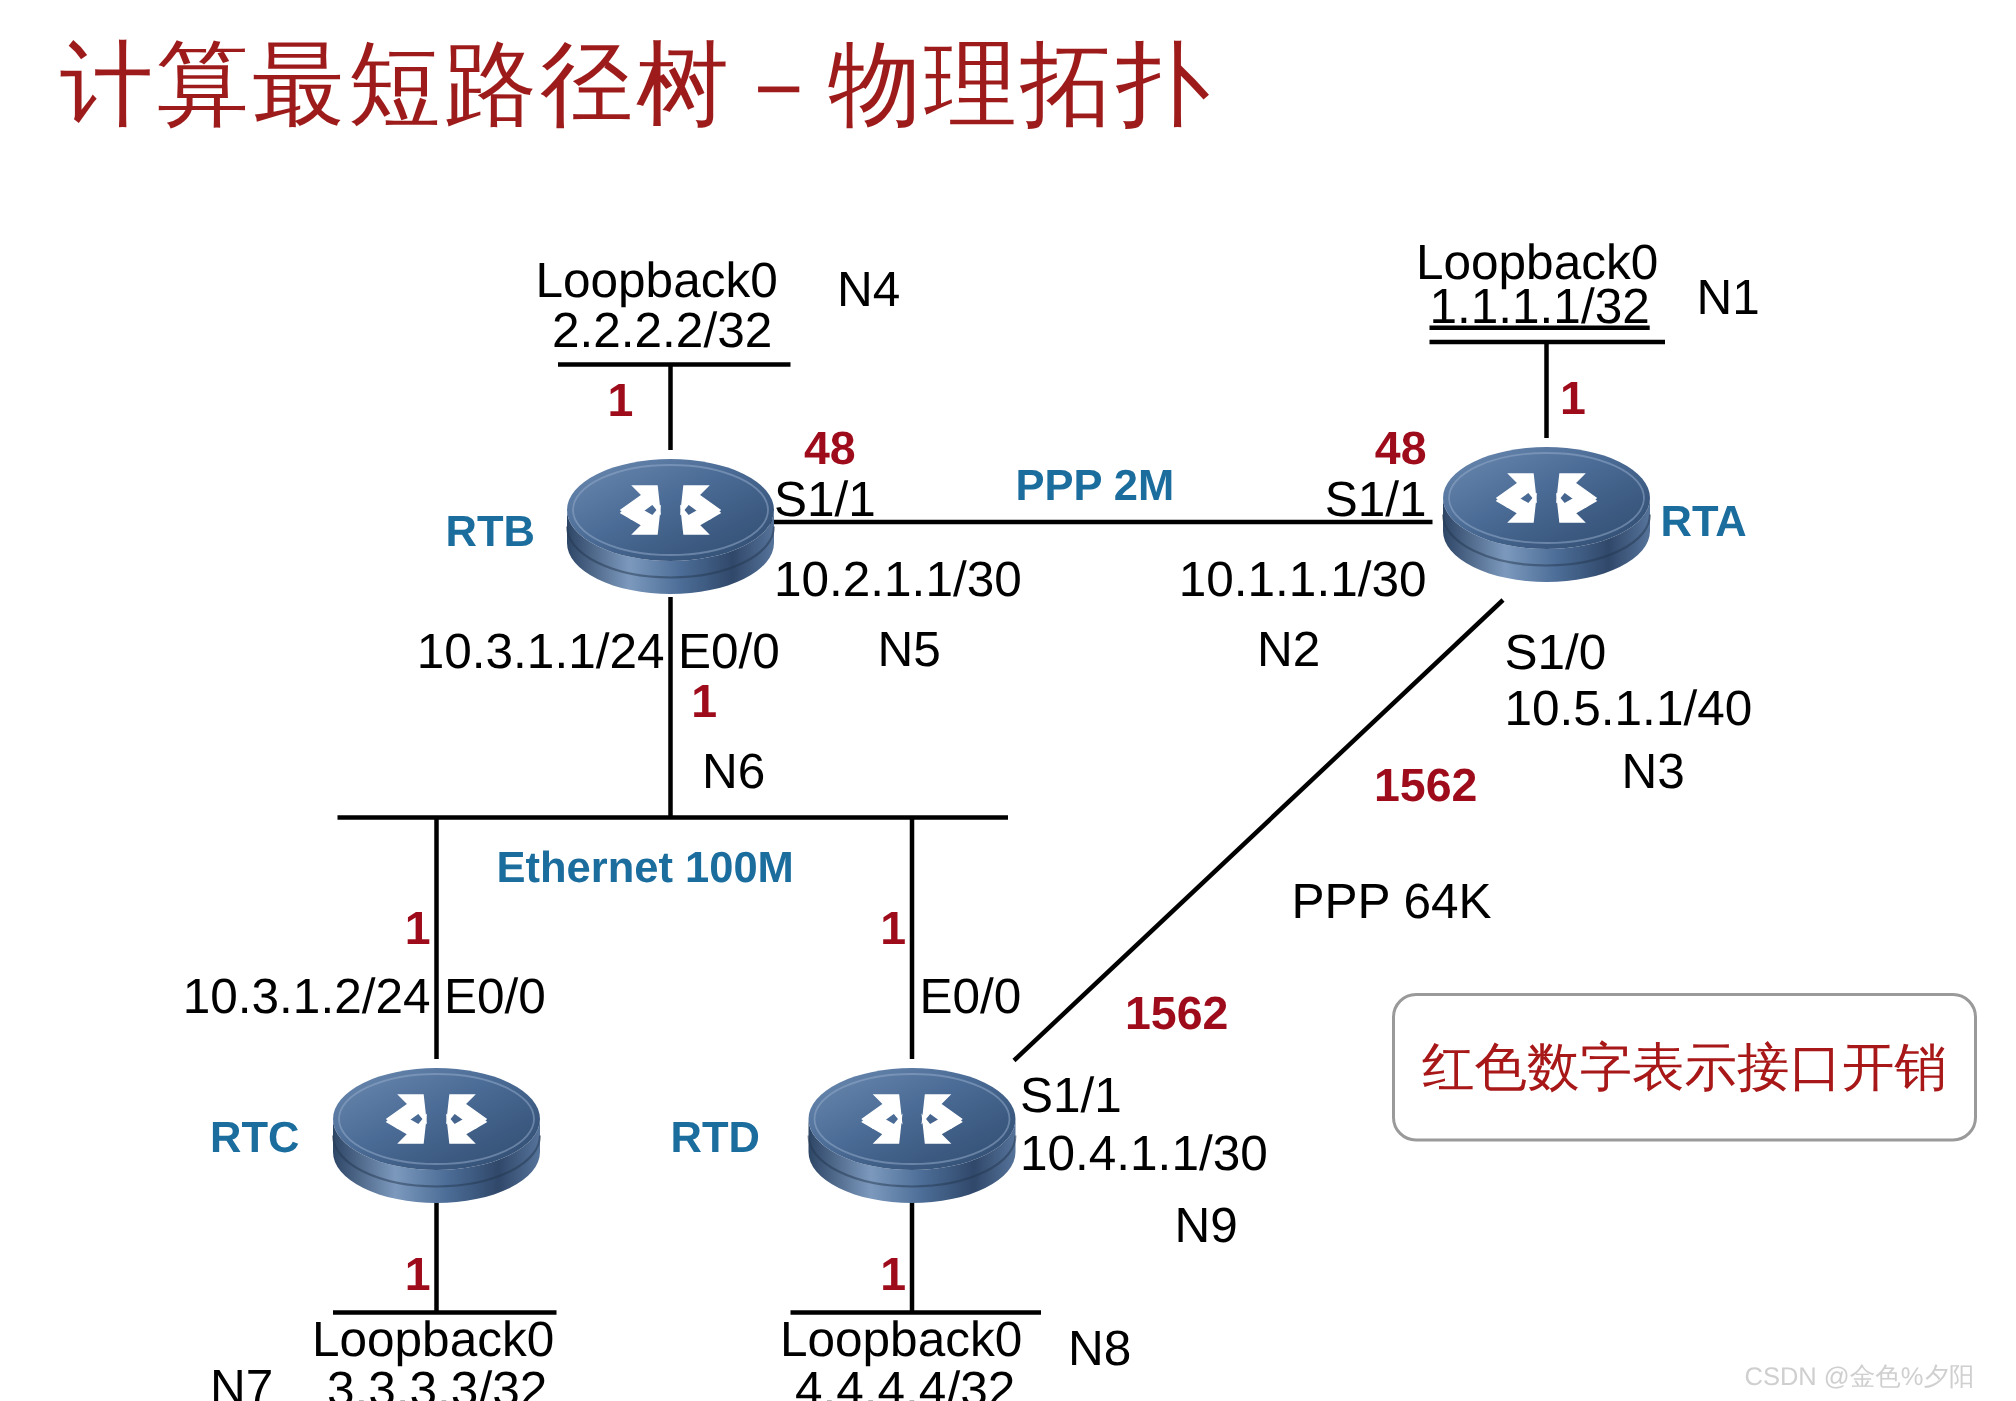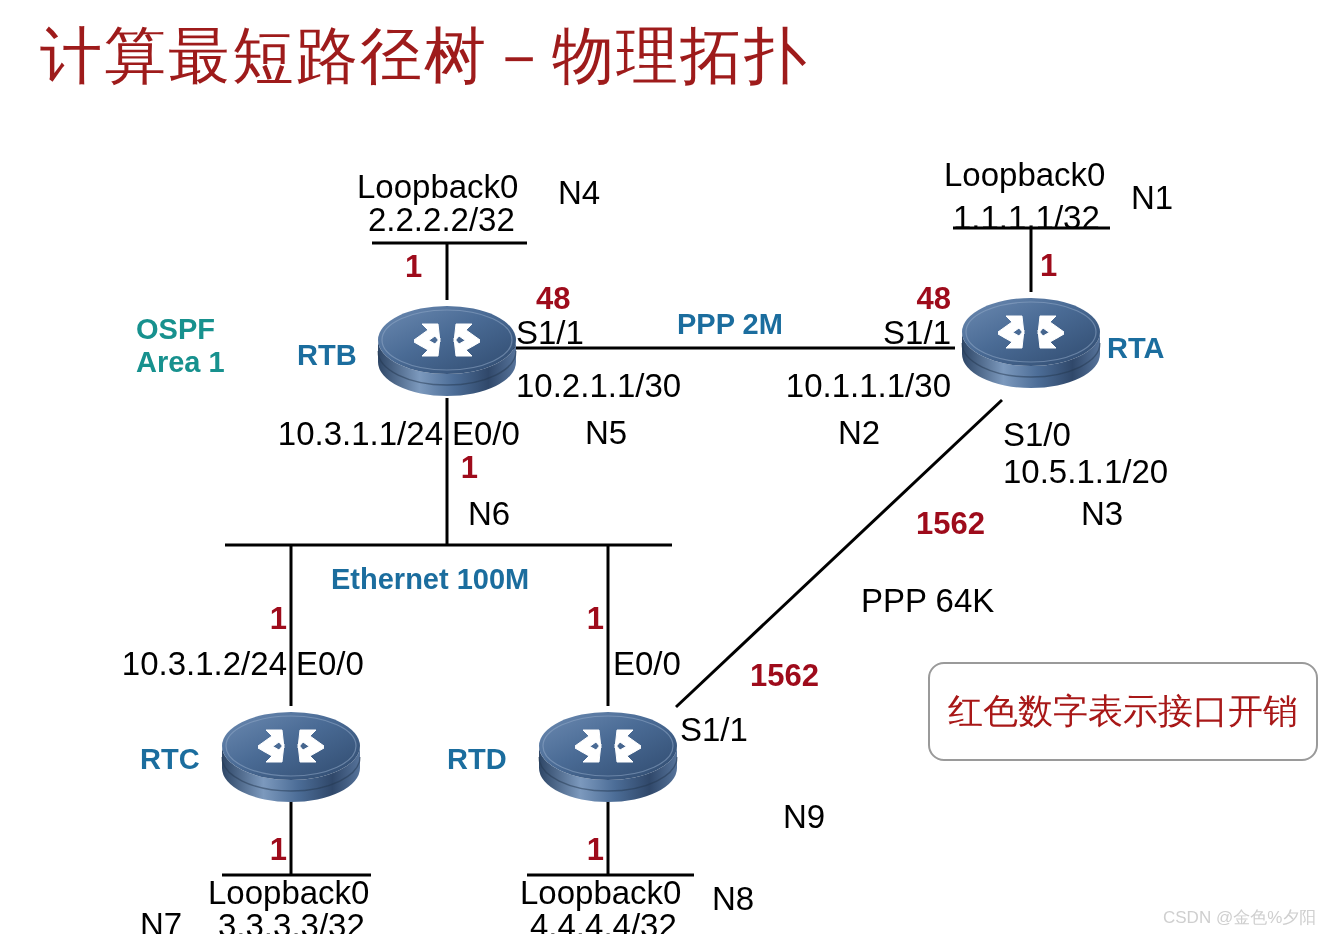--- a/index.html
+++ b/index.html
@@ -193,37 +193,33 @@
       <path d="M2 63 A69 34 0 0 0 140 63" fill="none" stroke="#23384f" stroke-width="1.4" opacity="0.5"></path>
       <g fill="#ffffff" stroke="#ffffff" stroke-width="1">
         <path d="M62 36 L46 36 L52 42 L38 52 L45 58 L59 48 L64 54 Z"></path>
         <path d="M82 36 L98 36 L92 42 L106 52 L99 58 L85 48 L80 54 Z" transform="translate(-2,0)"></path>
         <path d="M62 70 L46 70 L52 64 L38 56 L45 50 L59 58 L64 52 Z" transform="translate(0,-2)"></path>
         <path d="M82 70 L98 70 L92 64 L106 56 L99 50 L85 58 L80 52 Z" transform="translate(-2,-2)"></path>
       </g>
     </svg>
   </div>
 
-  <div class="lbl teal" style="left:136px; top:313px;">
-    <div>OSPF</div>
-    <div>Area 1</div>
-  </div>
 
   <div class="lbl blue" style="left:297px; top:341px;">RTB</div>
   <div class="lbl blue" style="left:1107px; top:334px;">RTA</div>
   <div class="lbl blue" style="left:140px; top:745px;">RTC</div>
   <div class="lbl blue" style="left:447px; top:745px;">RTD</div>
 
   <div class="lbl blk" style="left:357px; top:170px;">Loopback0</div>
   <div class="lbl blk" style="left:368px; top:203px;">2.2.2.2/32</div>
   <div class="lbl blk" style="left:558px; top:176px;">N4</div>
   <div class="lbl red" style="left:405px; top:251px;">1</div>
 
   <div class="lbl blk" style="left:944px; top:158px;">Loopback0</div>
-  <div class="lbl blk" style="left:953px; top:201px;">1.1.1.1/32</div>
+  <div class="lbl blk" style="left:953px; top:187px;text-decoration:underline;">1.1.1.1/32</div>
   <div class="lbl blk" style="left:1131px; top:181px;">N1</div>
   <div class="lbl red" style="left:1040px; top:250px;">1</div>
 
   <div class="lbl red" style="left:536px; top:283px;">48</div>
   <div class="lbl blk" style="left:516px; top:316px;">S1/1</div>
   <div class="lbl blk" style="left:516px; top:369px;">10.2.1.1/30</div>
   <div class="lbl blk" style="left:585px; top:416px;">N5</div>
 
   <div class="lbl blue" style="left:677px; top:310px;">PPP 2M</div>
 
@@ -240,27 +236,28 @@
   <div class="lbl blue" style="left:331px; top:565px;">Ethernet 100M</div>
 
   <div class="lbl red rgt" style="left:287px; top:603px;">1</div>
   <div class="lbl blk rgt" style="left:287px; top:647px;">10.3.1.2/24</div>
   <div class="lbl blk" style="left:296px; top:647px;">E0/0</div>
 
   <div class="lbl red rgt" style="left:604px; top:603px;">1</div>
   <div class="lbl blk" style="left:613px; top:647px;">E0/0</div>
 
   <div class="lbl blk" style="left:1003px; top:418px;">S1/0</div>
-  <div class="lbl blk" style="left:1003px; top:455px;">10.5.1.1/20</div>
+  <div class="lbl blk" style="left:1003px; top:455px;">10.5.1.1/40</div>
   <div class="lbl blk" style="left:1081px; top:497px;">N3</div>
   <div class="lbl red" style="left:916px; top:508px;">1562</div>
   <div class="lbl blk" style="left:861px; top:584px;">PPP 64K</div>
 
   <div class="lbl red" style="left:750px; top:660px;">1562</div>
   <div class="lbl blk" style="left:680px; top:713px;">S1/1</div>
+  <div class="lbl blk" style="left:680px; top:752px;">10.4.1.1/30</div>
   <div class="lbl blk" style="left:783px; top:800px;">N9</div>
 
   <div class="lbl red rgt" style="left:287px; top:834px;">1</div>
   <div class="lbl blk" style="left:140px; top:908px;">N7</div>
   <div class="lbl blk" style="left:208px; top:876px;">Loopback0</div>
   <div class="lbl blk" style="left:218px; top:909px;">3.3.3.3/32</div>
 
   <div class="lbl red rgt" style="left:604px; top:834px;">1</div>
   <div class="lbl blk" style="left:520px; top:876px;">Loopback0</div>
   <div class="lbl blk" style="left:530px; top:909px;">4.4.4.4/32</div>

